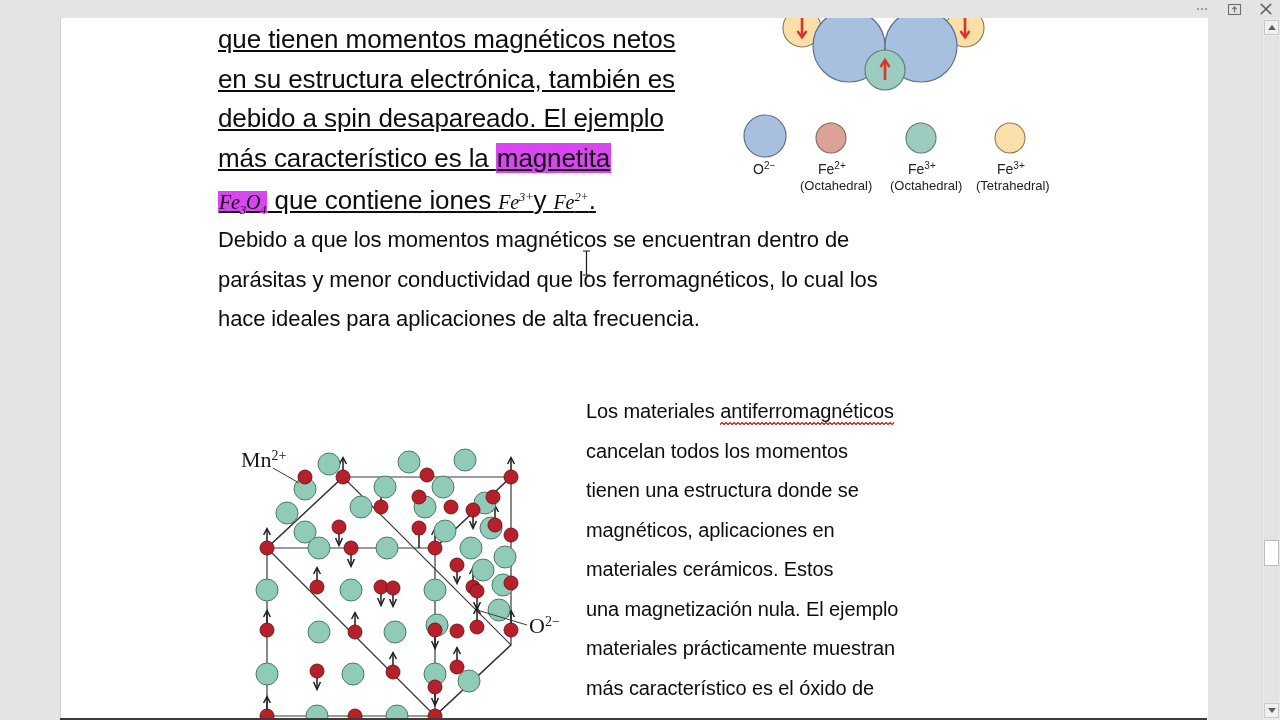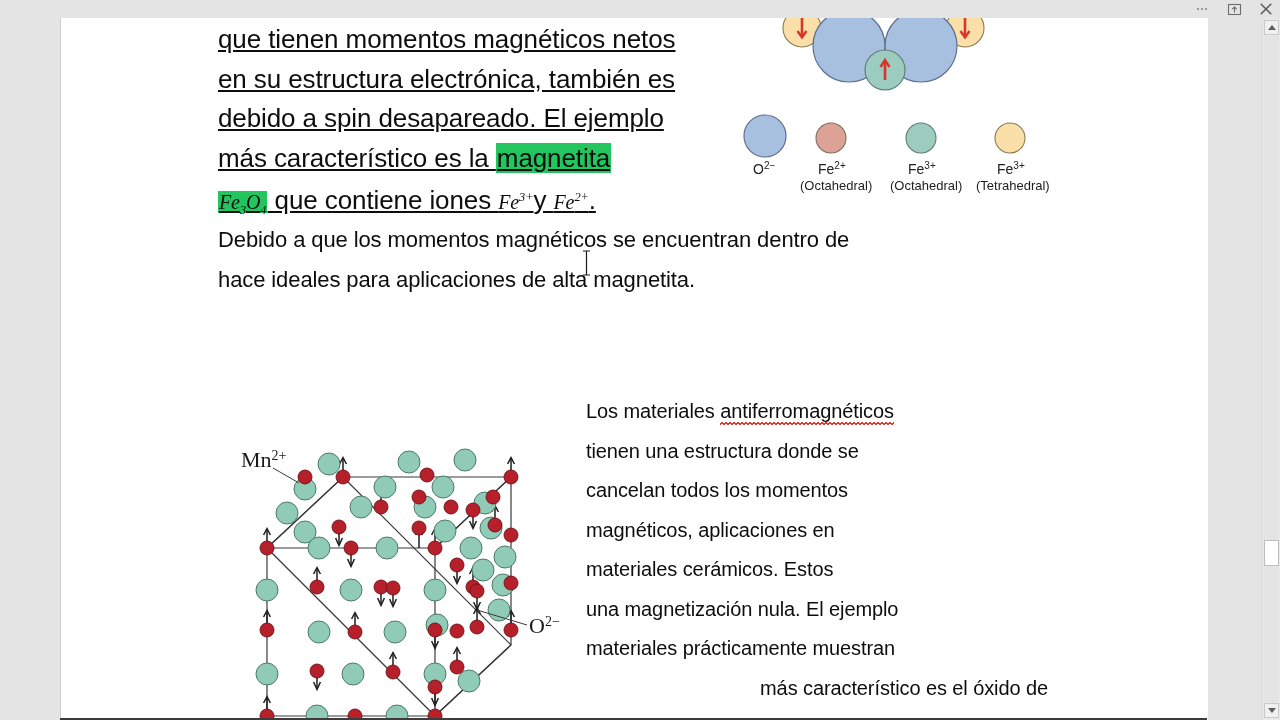--- a/index.html
+++ b/index.html
@@ -113,25 +113,25 @@
     left: 525px;
     top: 378px;
     width: 462px;
     font-size: 20px;
     line-height: 39.5px;
     letter-spacing: -0.1px;
   }
   .para-right p { margin: 0; }
 
   .lastline {
-    text-align: right;
+    text-align: left;
   }
 
   .hl {
-    background: #22c55e;
+    background: #d946ef;
     padding: 0 1px;
   }
 
   .mathit {
     font-family: "Liberation Serif", serif;
     font-style: italic;
     font-size: 20px;
   }
   .mathit sub, .mathit sup {
     font-size: 0.62em;
@@ -300,29 +300,30 @@
         <p>
           <span>más    característico    es    la </span><span class="hl">magnetita</span>
         </p>
         <p>
           <span class="hl mathit">Fe<sub>3</sub>O<sub>4</sub></span><span> que contiene iones </span><span class="mathit">Fe<sup>3+</sup></span><span>y </span><span class="mathit">Fe<sup>2+</sup></span><span>.</span>
         </p>
       </div>
 
       <div class="txt para-wide">
         <p>Debido a que los momentos magnéticos se encuentran dentro de</p>
-        <p>hace ideales para aplicaciones de alta magnetita.</p>
+        <p>parásitas y menor conductividad que los ferromagnéticos, lo cual los</p>
+        <p>hace ideales para aplicaciones de alta frecuencia.</p>
       </div>
 
       <div class="txt para-right">
         <p>
           <span>Los    materiales </span><span class="spellerr">antiferromagnéticos</span>
         </p>
+        <p>cancelan todos los momentos</p>
         <p>tienen una estructura donde se</p>
-        <p>cancelan todos los momentos</p>
         <p>magnéticos, aplicaciones en</p>
         <p>materiales cerámicos. Estos</p>
         <p>una magnetización nula. El ejemplo</p>
         <p>materiales prácticamente muestran</p>
         <p class="lastline">más característico es el óxido de</p>
       </div>
 
       <div class="cutline">MnO</div>
 
       <div class="fig-spinel">

